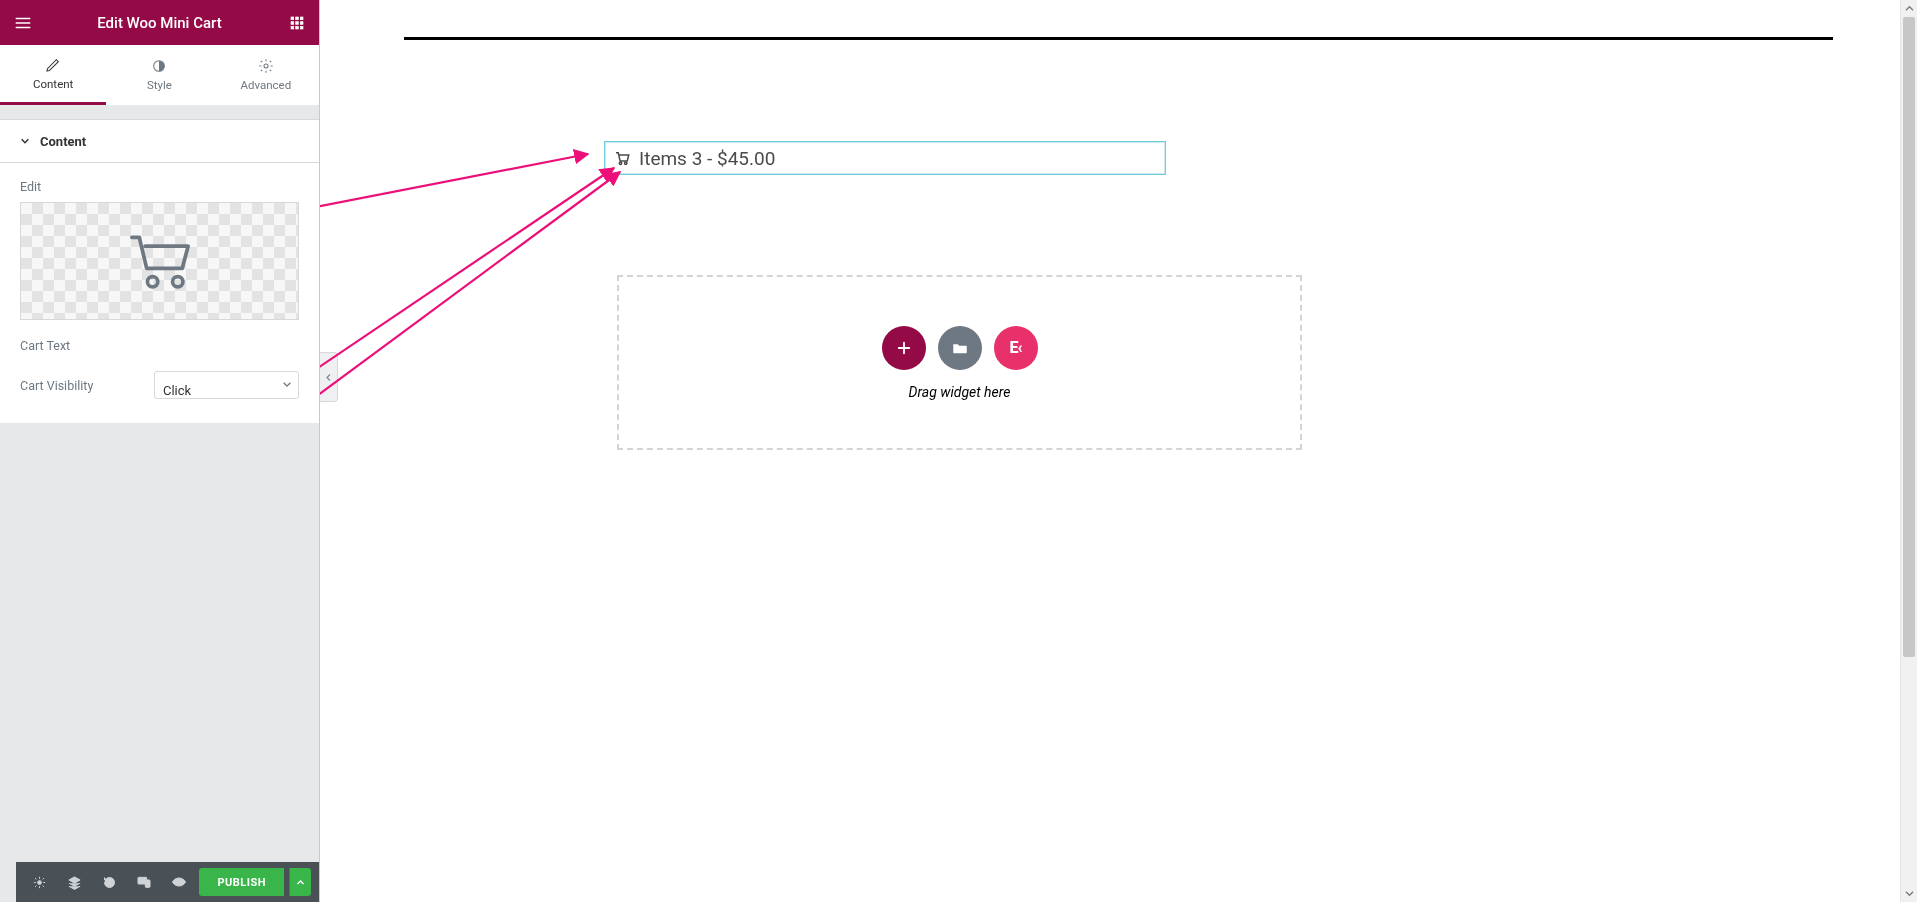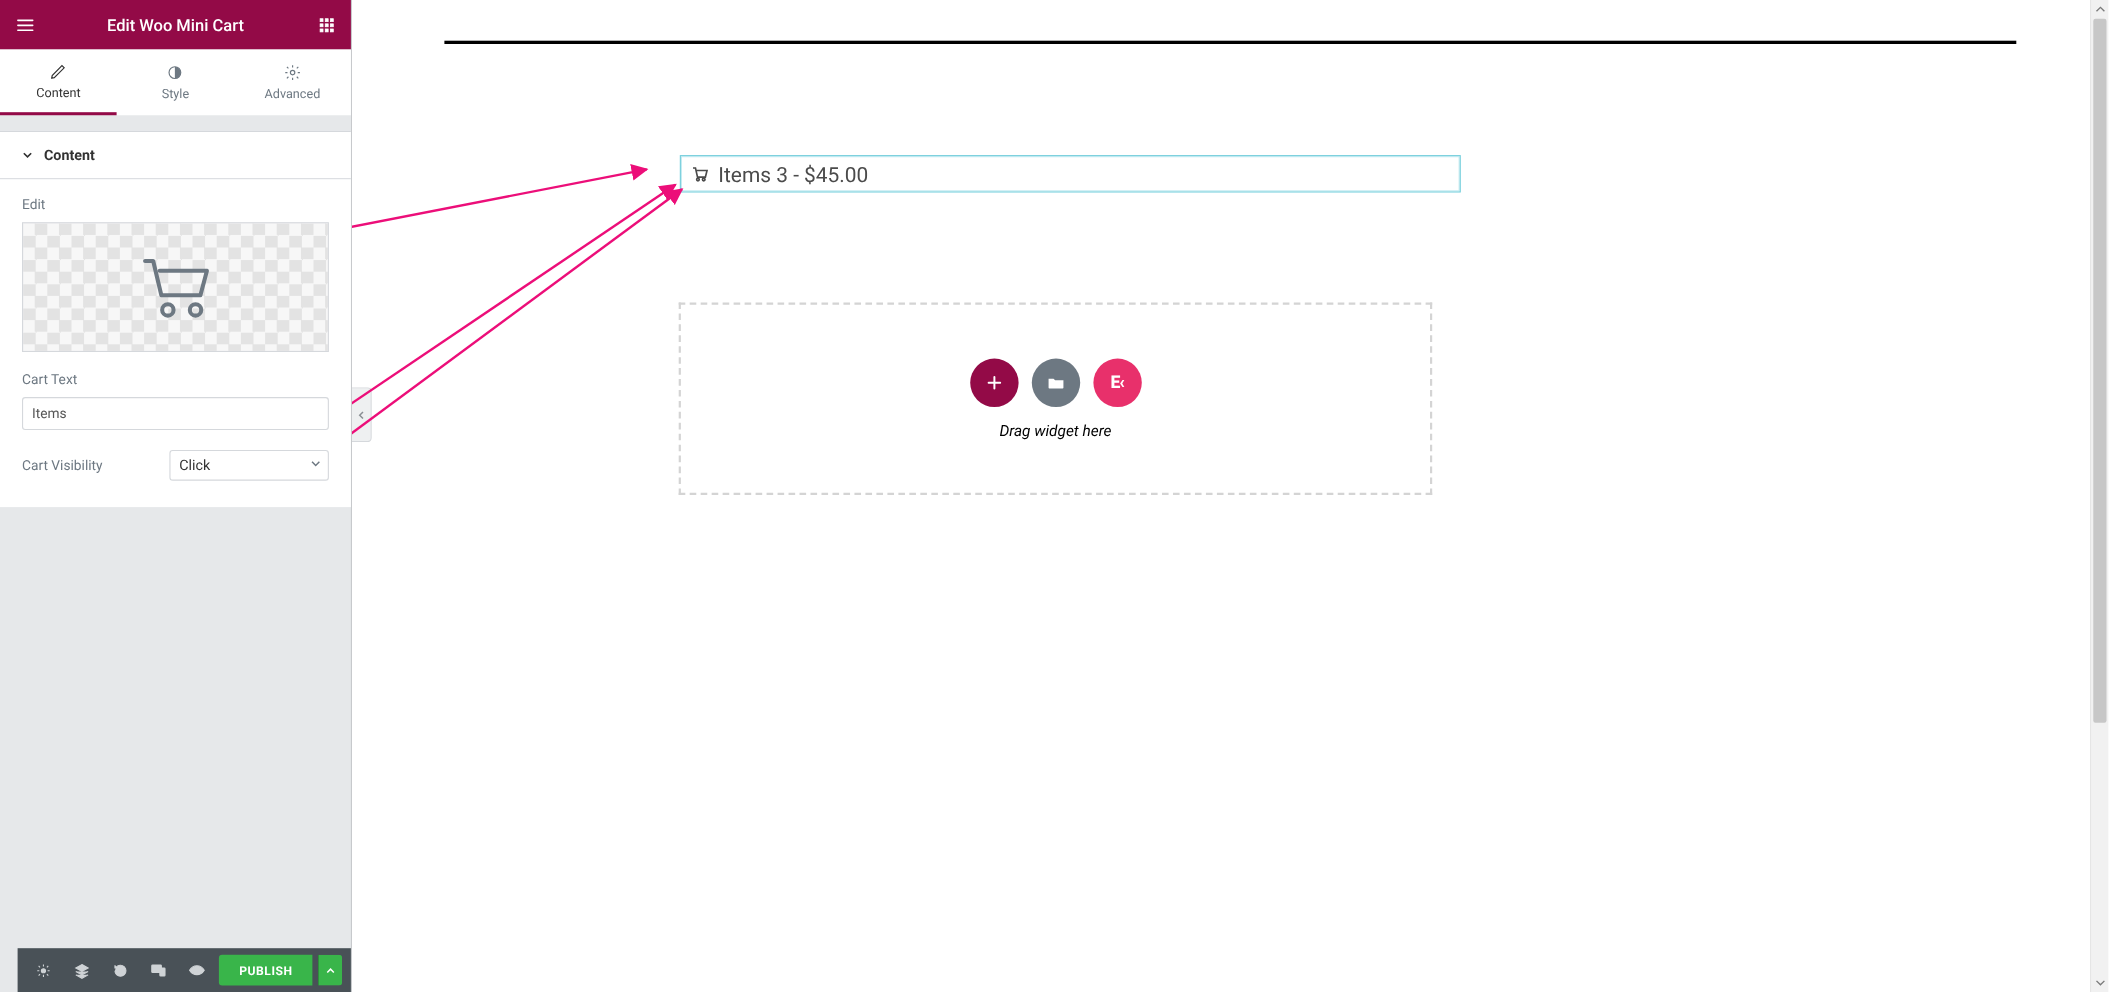--- a/index.html
+++ b/index.html
@@ -77,21 +77,21 @@
     padding:0 8px;background:#fff;font-size:12.5px;color:#555;
   }
 
   
   .row{display:flex;align-items:center;justify-content:space-between;margin-top:18px;}
   .row>.lbl{font-size:12.5px;color:var(--grey-text);display:flex;align-items:center;gap:6px;}
 
   .select{
     position:relative;width:145px;height:28px;
     border:1px solid var(--grey-border);border-radius:3px;background:#fff;
-    display:flex;align-items:center;padding:0 8px;color:#555;font-size:12.5px;cursor:pointer;
+    display:flex;align-items:flex-end;padding:0 8px;color:#555;font-size:12.5px;cursor:pointer;
   }
   .select .dd{position:absolute;right:6px;top:50%;transform:translateY(-50%);}
 
   
   .seg{
     display:flex;border:1px solid var(--grey-border);border-radius:3px;overflow:hidden;background:#fff;
   }
   .seg button{
     width:30px;height:28px;border:none;background:#fff;cursor:pointer;
     display:flex;align-items:center;justify-content:center;
@@ -132,25 +132,24 @@
   .canvas-inner{
     position:relative;margin:0 60px;height:100%;
   }
   .header-rule{
     position:absolute;top:37px;left:24px;right:24px;height:0;
     border-top:3px solid #000;
   }
 
   
   .mini-cart{
-    position:absolute;top:141px;left:224px;width:710px;height:34px;
+    position:absolute;top:141px;left:224px;width:562px;height:34px;
     border:1px solid var(--select-blue);background:#fff;
     display:flex;align-items:center;padding:0 8px;gap:8px;
     box-shadow:0 0 0 1px rgba(113,205,219,.4) inset;
-    margin-left:14px;
   }
   .mini-cart .txt{font-size:19px;color:#4b4b4b;}
   .mini-cart svg{width:18px;height:18px;stroke:#4b4b4b;fill:none;stroke-width:2;}
 
   
   .drop-area{
     position:absolute;top:275px;left:237px;width:685px;height:175px;
     border:2px dashed #d4d4d4;
     display:flex;flex-direction:column;align-items:center;justify-content:center;gap:14px;
   }
@@ -244,21 +243,20 @@
     <label class="field-label">Edit</label>
     <div class="iconpicker">
       <svg viewBox="0 0 100 100">
         <path d="M12 18h10l10 42h48l8-30H30" stroke-linejoin="round" stroke-linecap="round"></path>
         <circle cx="40" cy="78" r="7"></circle>
         <circle cx="74" cy="78" r="7"></circle>
       </svg>
     </div>
 
     <label class="field-label mt18">Cart Text</label>
-    <input class="text-input" value="Items" style="">
 
     <div class="row">
       <span class="lbl">Cart Visibility</span>
       <div class="select">
         <span>Click</span>
         <span class="dd">
           <svg viewBox="0 0 12 12" width="10" height="10">
               <path d="M2 4l4 4 4-4" fill="none" stroke="#6d7882" stroke-width="1.6"></path>
             </svg>
         </span>

